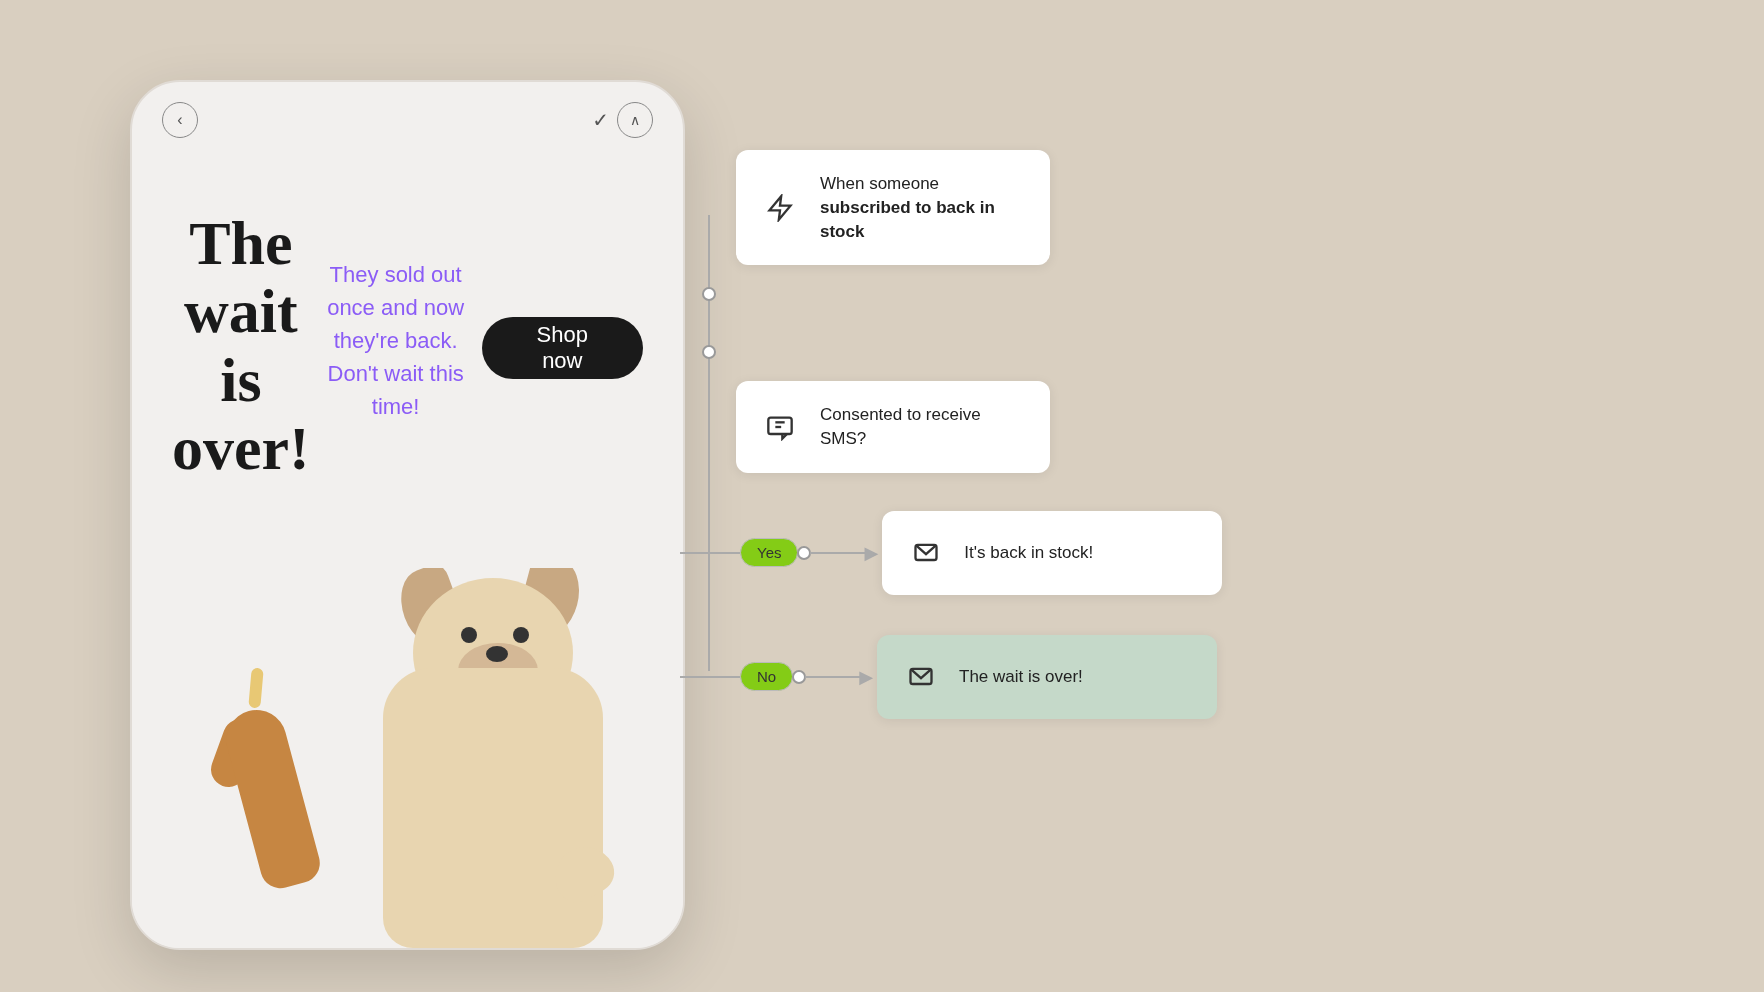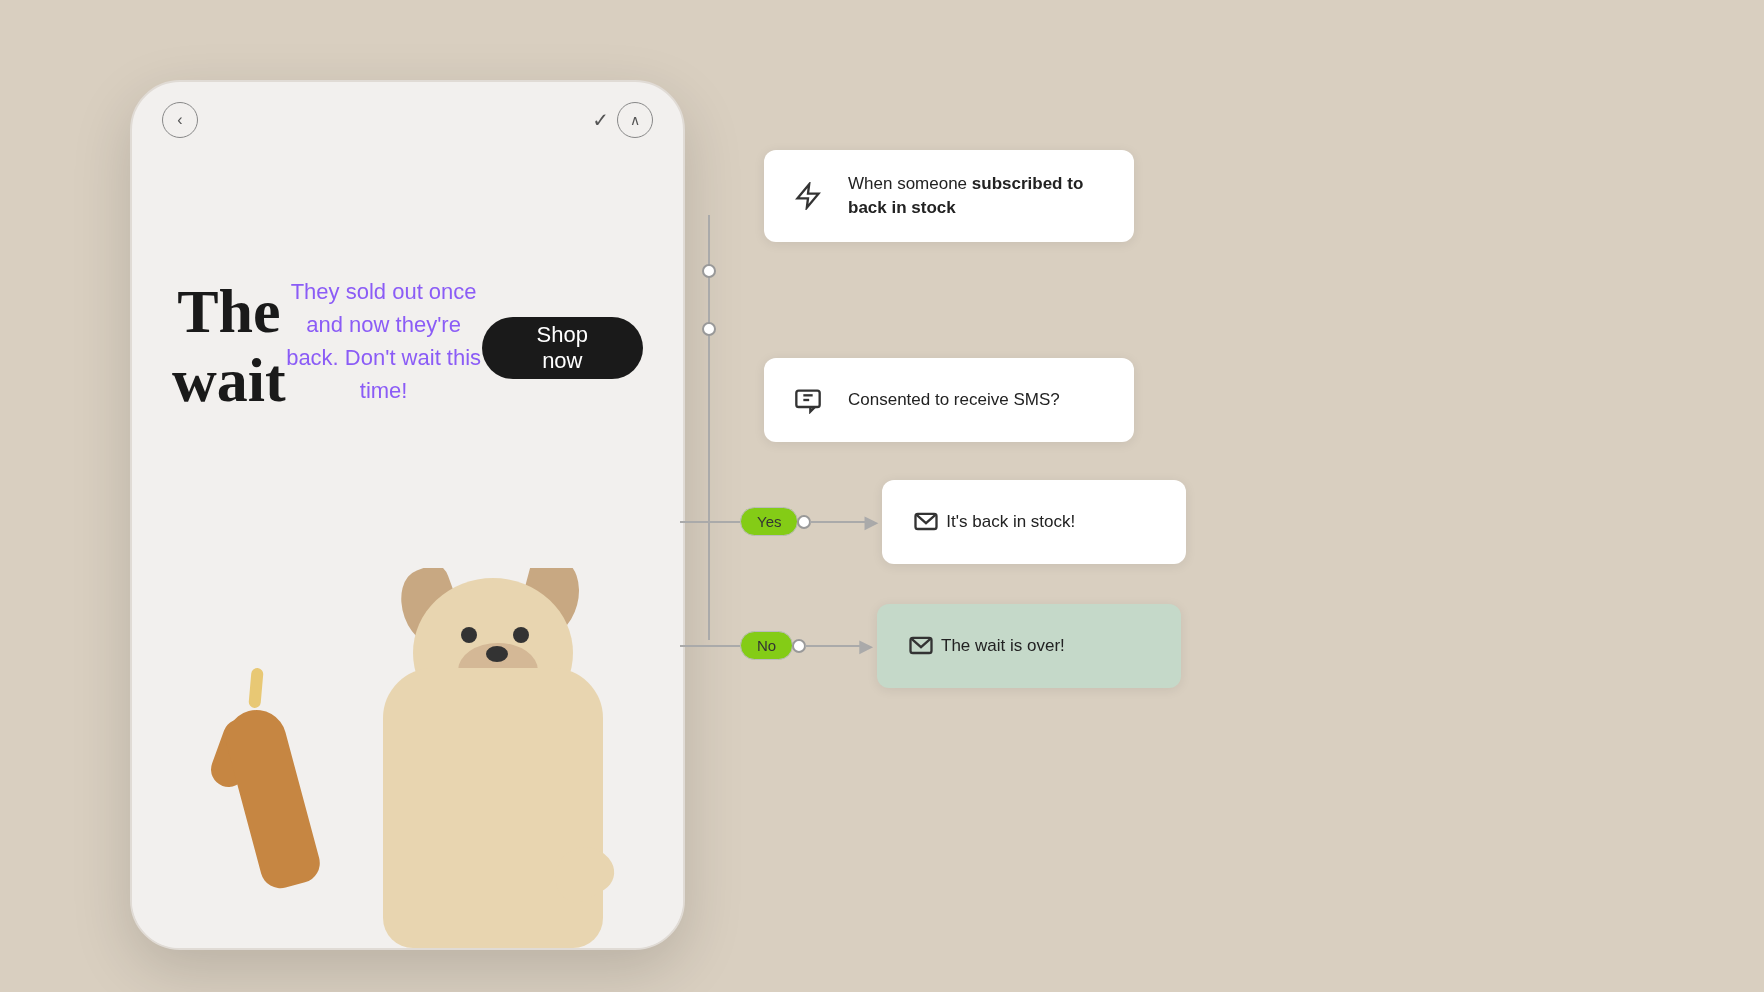--- a/index.html
+++ b/index.html
@@ -297,22 +297,22 @@
     }
 
     .flow-card {
       background: #fff;
       border-radius: 12px;
       padding: 22px 24px;
       display: flex;
       align-items: center;
       gap: 20px;
       box-shadow: 0 2px 12px rgba(0,0,0,0.08);
-      width: 370px;
-      margin-left: 84px;
+      width: 314px;
+      margin-left: 56px;
     }
 
     .flow-icon {
       width: 40px;
       height: 40px;
       flex-shrink: 0;
       display: flex;
       align-items: center;
       justify-content: center;
       color: #333;
@@ -361,22 +361,23 @@
       white-space: nowrap;
       margin-right: 0;
     }
 
     .branch-card {
       background: #fff;
       border-radius: 12px;
       padding: 22px 24px;
       display: flex;
       align-items: center;
+      gap: 18px;
       box-shadow: 0 2px 12px rgba(0,0,0,0.08);
-      width: 304px;
+      width: 340px;
     }
 
     .branch-card-green {
       background: #c5d9c9;
       text-align: right;
     }
 
     
     svg {
       width: 28px;
@@ -397,20 +398,21 @@
         <span class="phone-check">✓</span>
         <div class="phone-chevron-up">
           <span>∧</span>
         </div>
       </div>
     </div>
 
     <div class="phone-content">
       <h1 class="phone-headline">
         <span>The wait</span><br>
+        <span>is over!</span>
       </h1>
       <p class="phone-subtext">They sold out once and now they're back. Don't wait this time!</p>
       <button class="shop-now-btn">Shop now</button>
     </div>
 
     <div class="phone-image-area">
       <div class="dog-scene">
 
         <div class="hand-treat">
           <div class="treat"></div>

